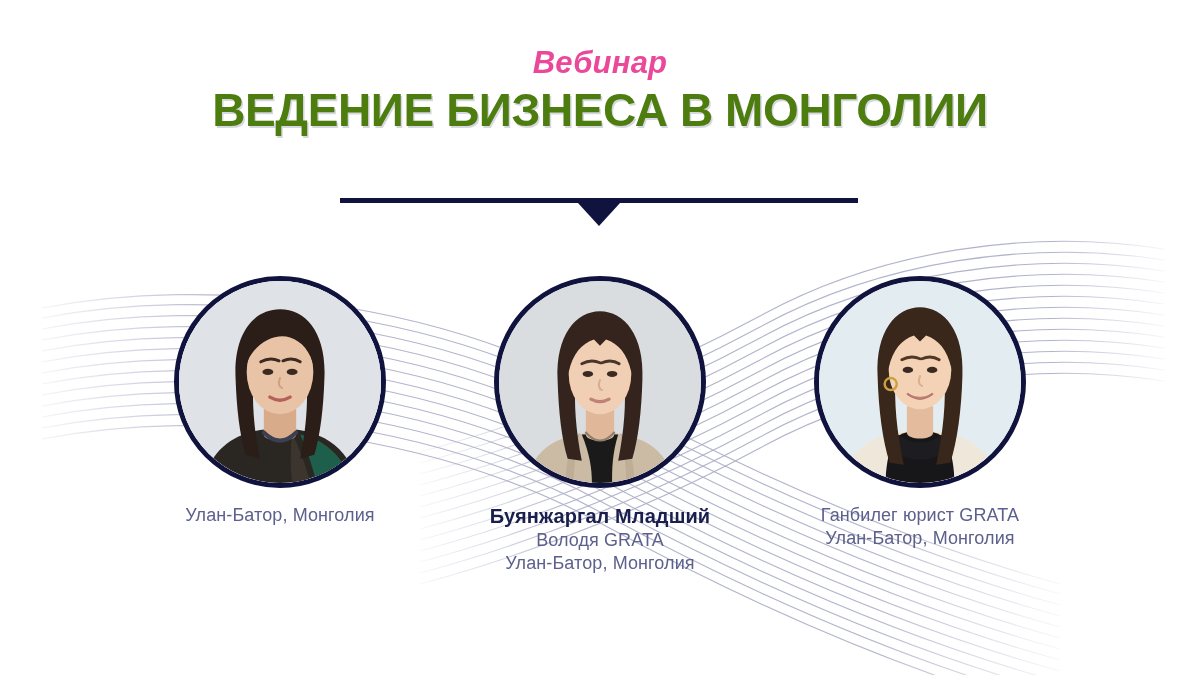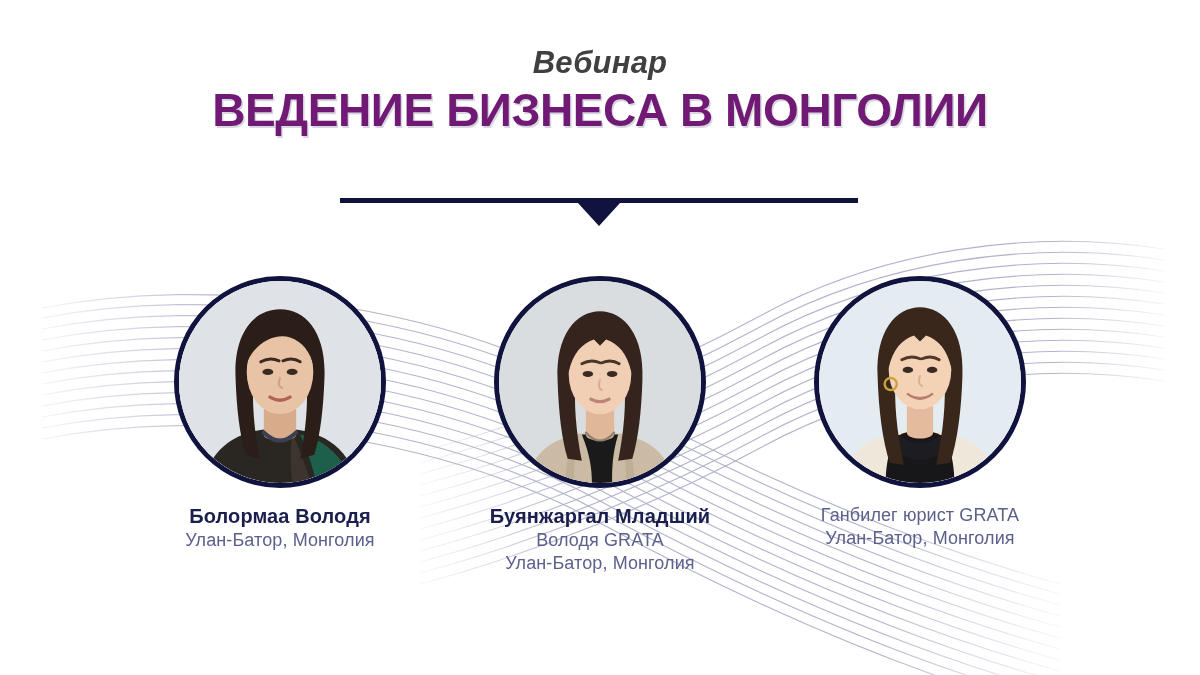--- a/index.html
+++ b/index.html
@@ -35,29 +35,29 @@
     position: absolute;
     left: 0;
     top: 46px;
     width: 1200px;
     text-align: center;
   }
   #eyebrow {
     font-size: 31px;
     font-style: italic;
     font-weight: 600;
-    color: #404040;
+    color: #ec4899;
     letter-spacing: 0.2px;
     line-height: 1.1;
   }
   #headline {
     margin-top: 6px;
     font-size: 46px;
     font-weight: 800;
-    color: #701a75;
+    color: #4d7c0f;
     letter-spacing: -0.4px;
     line-height: 1.08;
     text-shadow: 1.5px 1.5px 0 rgba(17,19,63,0.17);
   }
   #subhead {
     margin-top: 9px;
     font-size: 32px;
     font-style: italic;
     font-weight: 500;
     color: #11133f;
@@ -229,21 +229,20 @@
           <ellipse cx="112" cy="90" rx="5.4" ry="3.1" fill="#3a2a22"></ellipse>
 
           <path d="M100,96 q-3,8 2,10" stroke="#cfa285" stroke-width="2" fill="none" stroke-linecap="round"></path>
 
           <path d="M90,115 q10,6 20,0" stroke="#b4615c" stroke-width="3.4" fill="none" stroke-linecap="round"></path>
 
           <path d="M84,150 q16,16 32,0" stroke="#3b3f52" stroke-width="4" fill="none" stroke-linecap="round"></path>
         </svg>
       </div>
       <div class="caption">
-        <div class="sp-name">Болормаа Володя</div>
         <div class="sp-loc">Улан-Батор, Монголия</div>
       </div>
     </div>
 
     <div class="speaker">
       <div class="portrait">
         <svg viewBox="0 0 200 200">
           <rect x="0" y="0" width="200" height="200" fill="#d9dde0"></rect>
 
           <path d="M26,200 C34,164 62,150 100,150 C138,150 166,164 174,200 Z" fill="#cbbba4"></path>

